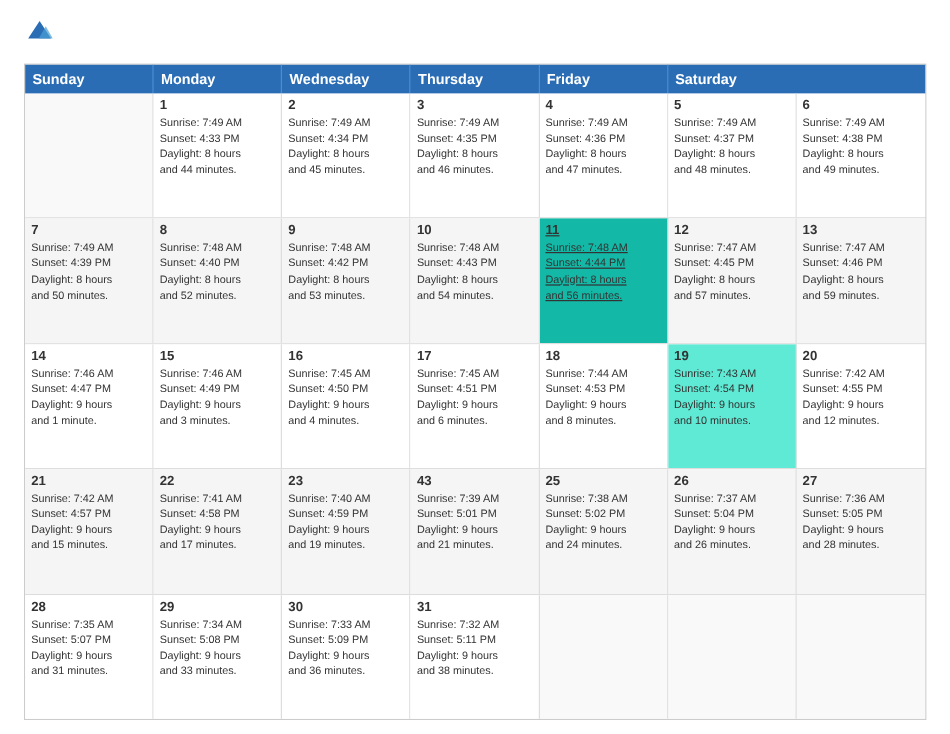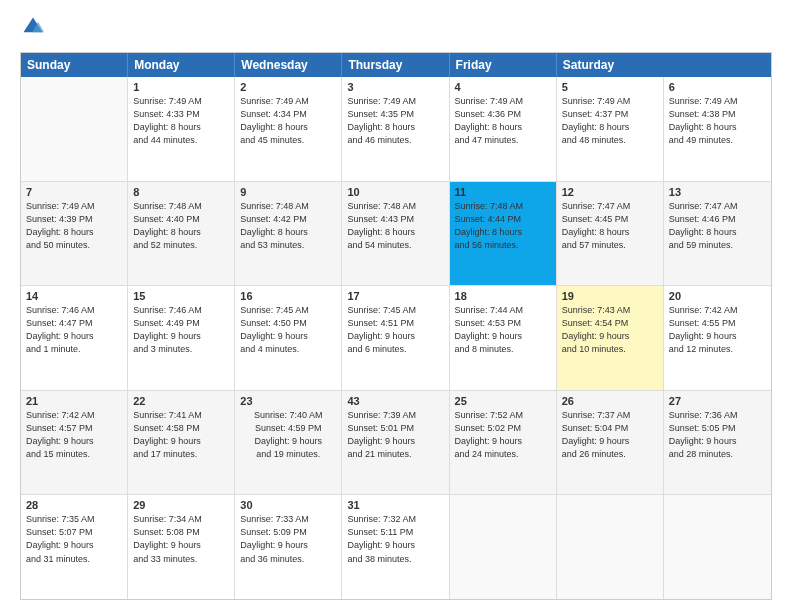--- a/index.html
+++ b/index.html
@@ -207,21 +207,21 @@
 Daylight: 8 hours
 and 53 minutes.</div>
           </div>
           <div class="cal-cell shaded" style="background: rgb(245, 245, 245);">
             <span class="day-num">10</span>
             <div class="cell-info" style="white-space: pre-line;">Sunrise: 7:48 AM
 Sunset: 4:43 PM
 Daylight: 8 hours
 and 54 minutes.</div>
           </div>
-          <div class="cal-cell shaded" style="background: #0ea5e9;">
+          <div class="cal-cell shaded" style="background: #14b8a6; text-decoration: underline;">
             <span class="day-num">11</span>
             <div class="cell-info" style="white-space: pre-line;">Sunrise: 7:48 AM
 Sunset: 4:44 PM
 Daylight: 8 hours
 and 56 minutes.</div>
           </div>
           <div class="cal-cell shaded" style="background: rgb(245, 245, 245);">
             <span class="day-num">12</span>
             <div class="cell-info" style="white-space: pre-line;">Sunrise: 7:47 AM
 Sunset: 4:45 PM
@@ -265,21 +265,21 @@
 Daylight: 9 hours
 and 6 minutes.</div>
           </div>
           <div class="cal-cell" style="background: rgb(255, 255, 255);">
             <span class="day-num">18</span>
             <div class="cell-info" style="white-space: pre-line;">Sunrise: 7:44 AM
 Sunset: 4:53 PM
 Daylight: 9 hours
 and 8 minutes.</div>
           </div>
-          <div class="cal-cell" style="background: #fef9c3;">
+          <div class="cal-cell" style="background: #5eead4;">
             <span class="day-num">19</span>
             <div class="cell-info" style="white-space: pre-line;">Sunrise: 7:43 AM
 Sunset: 4:54 PM
 Daylight: 9 hours
 and 10 minutes.</div>
           </div>
           <div class="cal-cell" style="background: rgb(255, 255, 255);">
             <span class="day-num">20</span>
             <div class="cell-info" style="white-space: pre-line;">Sunrise: 7:42 AM
 Sunset: 4:55 PM
@@ -297,35 +297,35 @@
           </div>
           <div class="cal-cell shaded" style="background: rgb(245, 245, 245);">
             <span class="day-num">22</span>
             <div class="cell-info" style="white-space: pre-line;">Sunrise: 7:41 AM
 Sunset: 4:58 PM
 Daylight: 9 hours
 and 17 minutes.</div>
           </div>
           <div class="cal-cell shaded" style="background: rgb(245, 245, 245);">
             <span class="day-num">23</span>
-            <div class="cell-info" style="white-space: pre-line; text-align: center;">Sunrise: 7:40 AM
+            <div class="cell-info" style="white-space: pre-line;">Sunrise: 7:40 AM
 Sunset: 4:59 PM
 Daylight: 9 hours
 and 19 minutes.</div>
           </div>
           <div class="cal-cell shaded" style="background: rgb(245, 245, 245);">
             <span class="day-num">43</span>
             <div class="cell-info" style="white-space: pre-line;">Sunrise: 7:39 AM
 Sunset: 5:01 PM
 Daylight: 9 hours
 and 21 minutes.</div>
           </div>
           <div class="cal-cell shaded" style="background: rgb(245, 245, 245);">
             <span class="day-num">25</span>
-            <div class="cell-info" style="white-space: pre-line;">Sunrise: 7:52 AM
+            <div class="cell-info" style="white-space: pre-line;">Sunrise: 7:38 AM
 Sunset: 5:02 PM
 Daylight: 9 hours
 and 24 minutes.</div>
           </div>
           <div class="cal-cell shaded" style="background: rgb(245, 245, 245);">
             <span class="day-num">26</span>
             <div class="cell-info" style="white-space: pre-line;">Sunrise: 7:37 AM
 Sunset: 5:04 PM
 Daylight: 9 hours
 and 26 minutes.</div>

